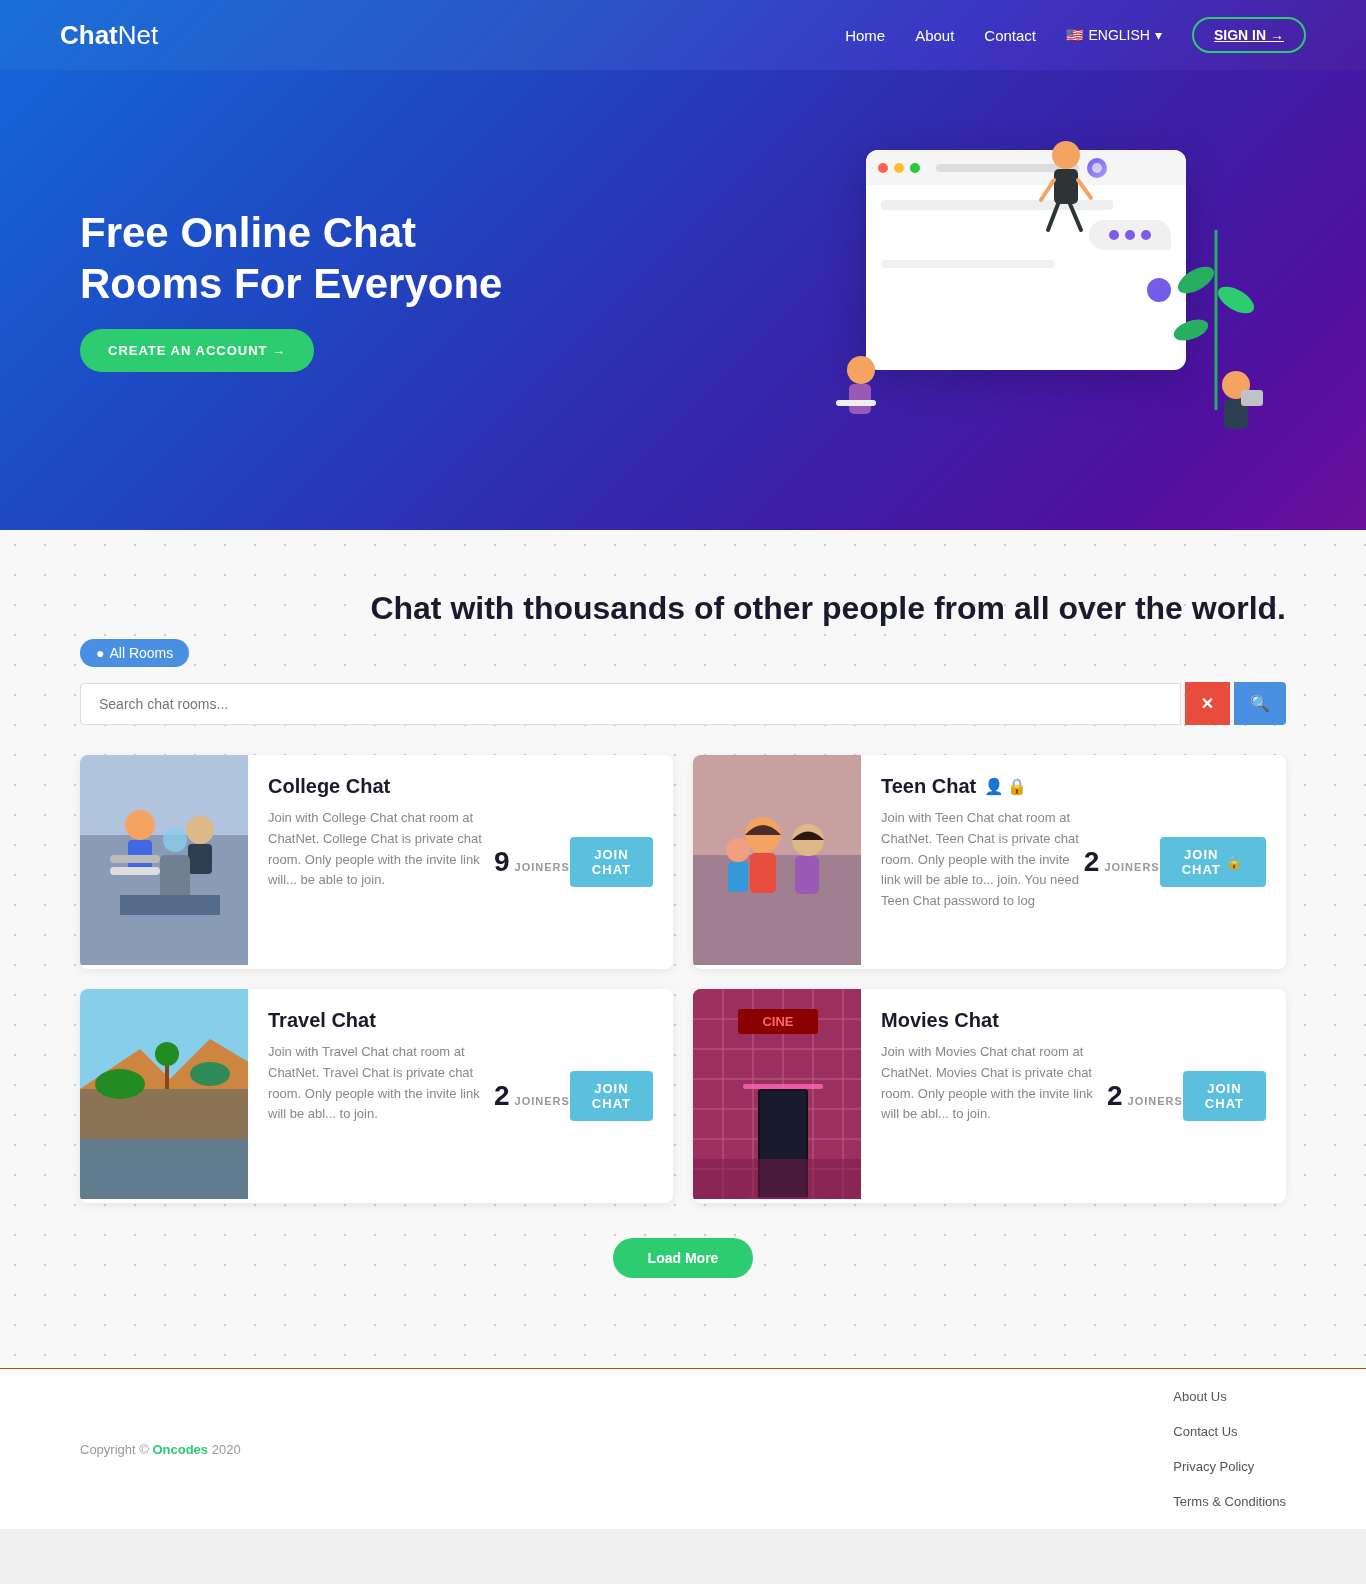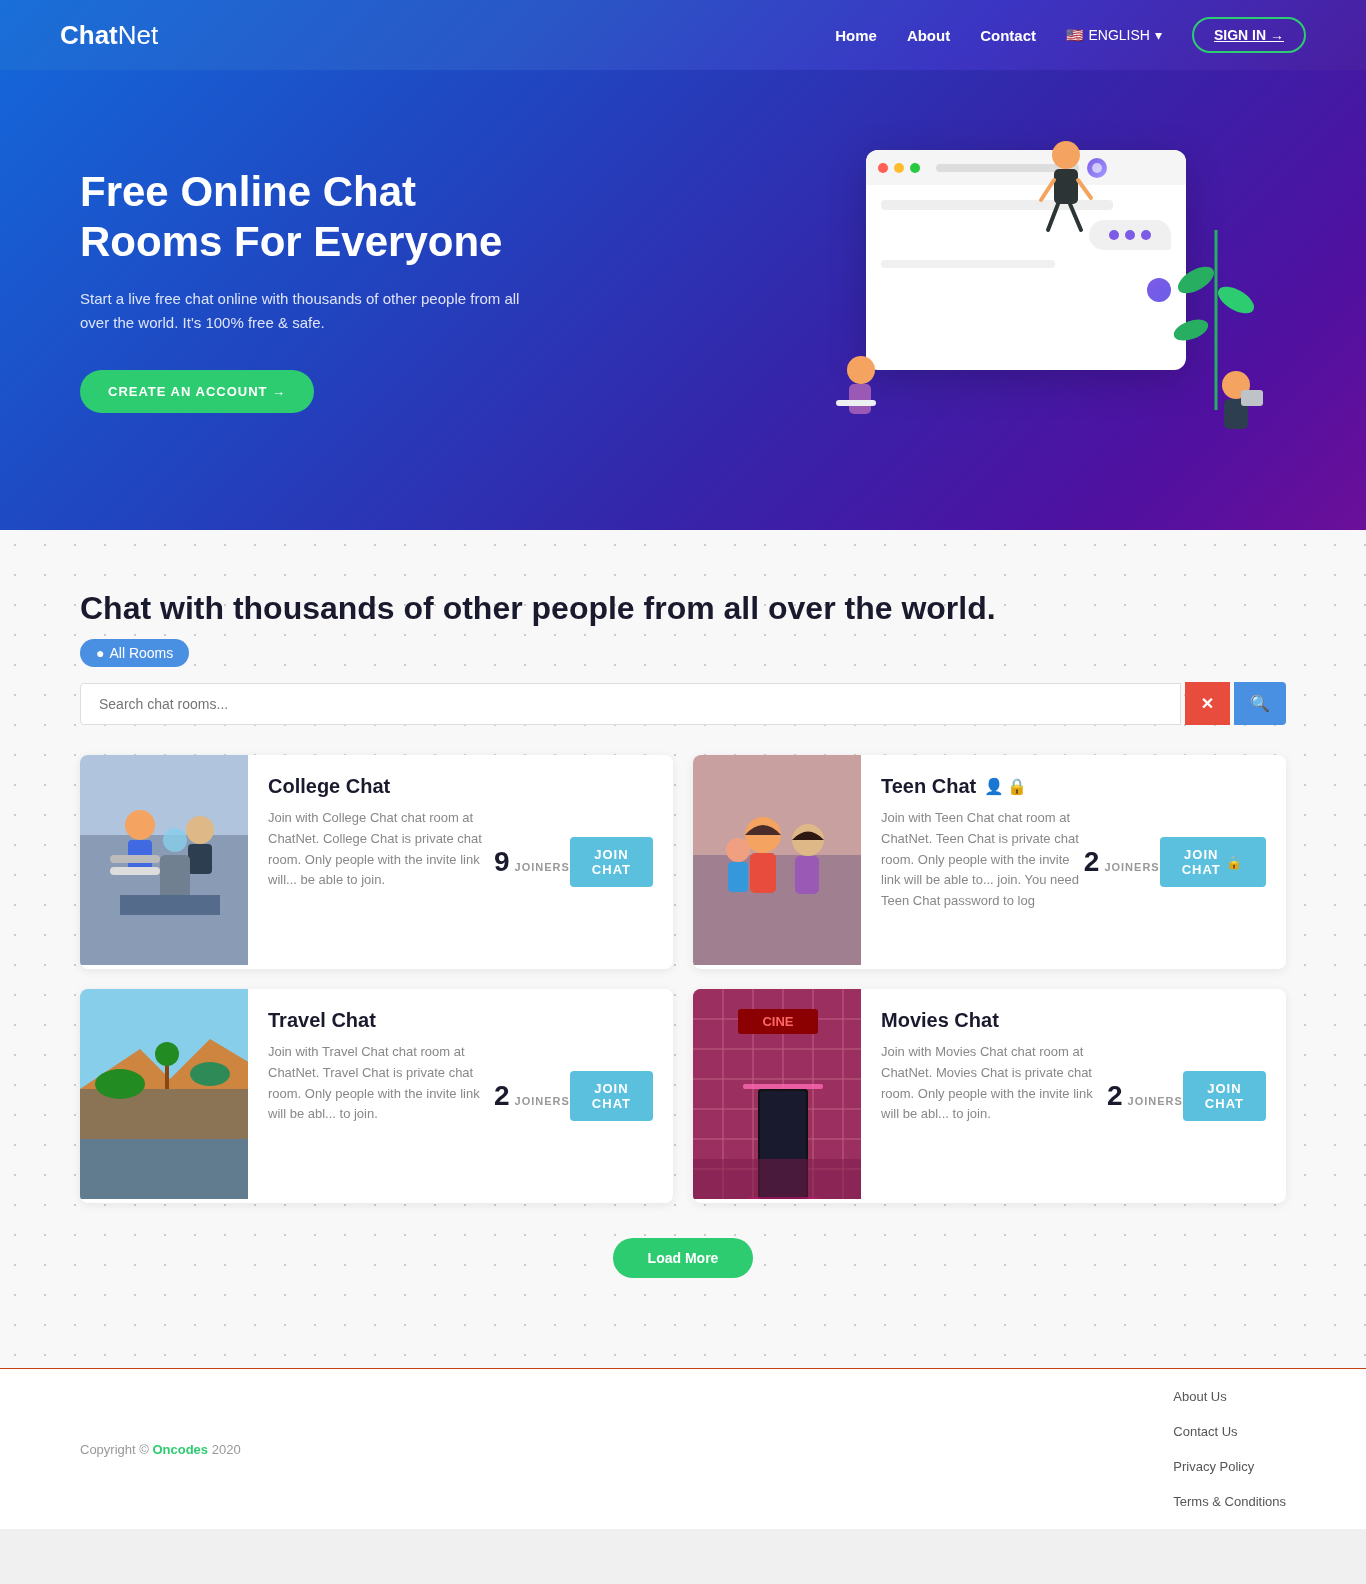--- a/index.html
+++ b/index.html
@@ -13,21 +13,21 @@
       align-items: center;
       justify-content: space-between;
       height: 70px;
       position: relative;
       z-index: 10;
     }
     .navbar-brand { display: flex; align-items: center; }
     .brand-chat { color: #fff; font-size: 26px; font-weight: 700; }
     .brand-net { color: #fff; font-size: 26px; font-weight: 300; }
     .navbar-links { display: flex; align-items: center; gap: 30px; }
-    .nav-link { color: #fff; text-decoration: none; font-size: 15px; font-weight: 700; }
+    .nav-link { color: #fff; text-decoration: none; font-size: 15px; font-weight: 400; }
     .nav-lang { display: flex; align-items: center; gap: 5px; color: #fff; font-size: 14px; cursor: pointer; }
     .signin-btn {
       background: transparent;
       border: 2px solid #2ecc71;
       color: #fff;
       padding: 8px 20px;
       border-radius: 25px;
       cursor: pointer;
       font-size: 14px;
       font-weight: 600;
@@ -109,21 +109,21 @@
     .chat-dot { width: 10px; height: 10px; border-radius: 50%; background: #7c5ce7; }
 
     
     .main-section {
       background: #f8f8f8;
       background-image: radial-gradient(#ccc 1px, transparent 1px);
       background-size: 30px 30px;
       padding: 60px 80px;
     }
     .section-title {
-      text-align: left;
+      text-align: right;
       font-size: 32px;
       font-weight: 800;
       color: #1a1a2e;
       margin-bottom: 12px;
     }
     .section-subtitle {
       text-align: center;
       color: #666;
       font-size: 15px;
       margin-bottom: 40px;
@@ -261,21 +261,20 @@
       <span>ENGLISH</span>
       <span>▾</span>
     </div>
     <button class="signin-btn">SIGN IN →</button>
   </div>
 </nav>
 
 <section class="hero">
   <div class="hero-content">
     <h1 class="hero-title">Free Online Chat Rooms For Everyone</h1>
-    <p class="hero-subtitle">Start a live free chat online with thousands of other people from all over the world. It's 100% free &amp; safe.</p>
     <button class="cta-btn">CREATE AN ACCOUNT →</button>
   </div>
 
   <div class="hero-illustration">
 
     <div class="chat-window">
       <div class="chat-window-header">
         <div class="dot dot-r"></div>
         <div class="dot dot-y"></div>
         <div class="dot dot-g"></div>

